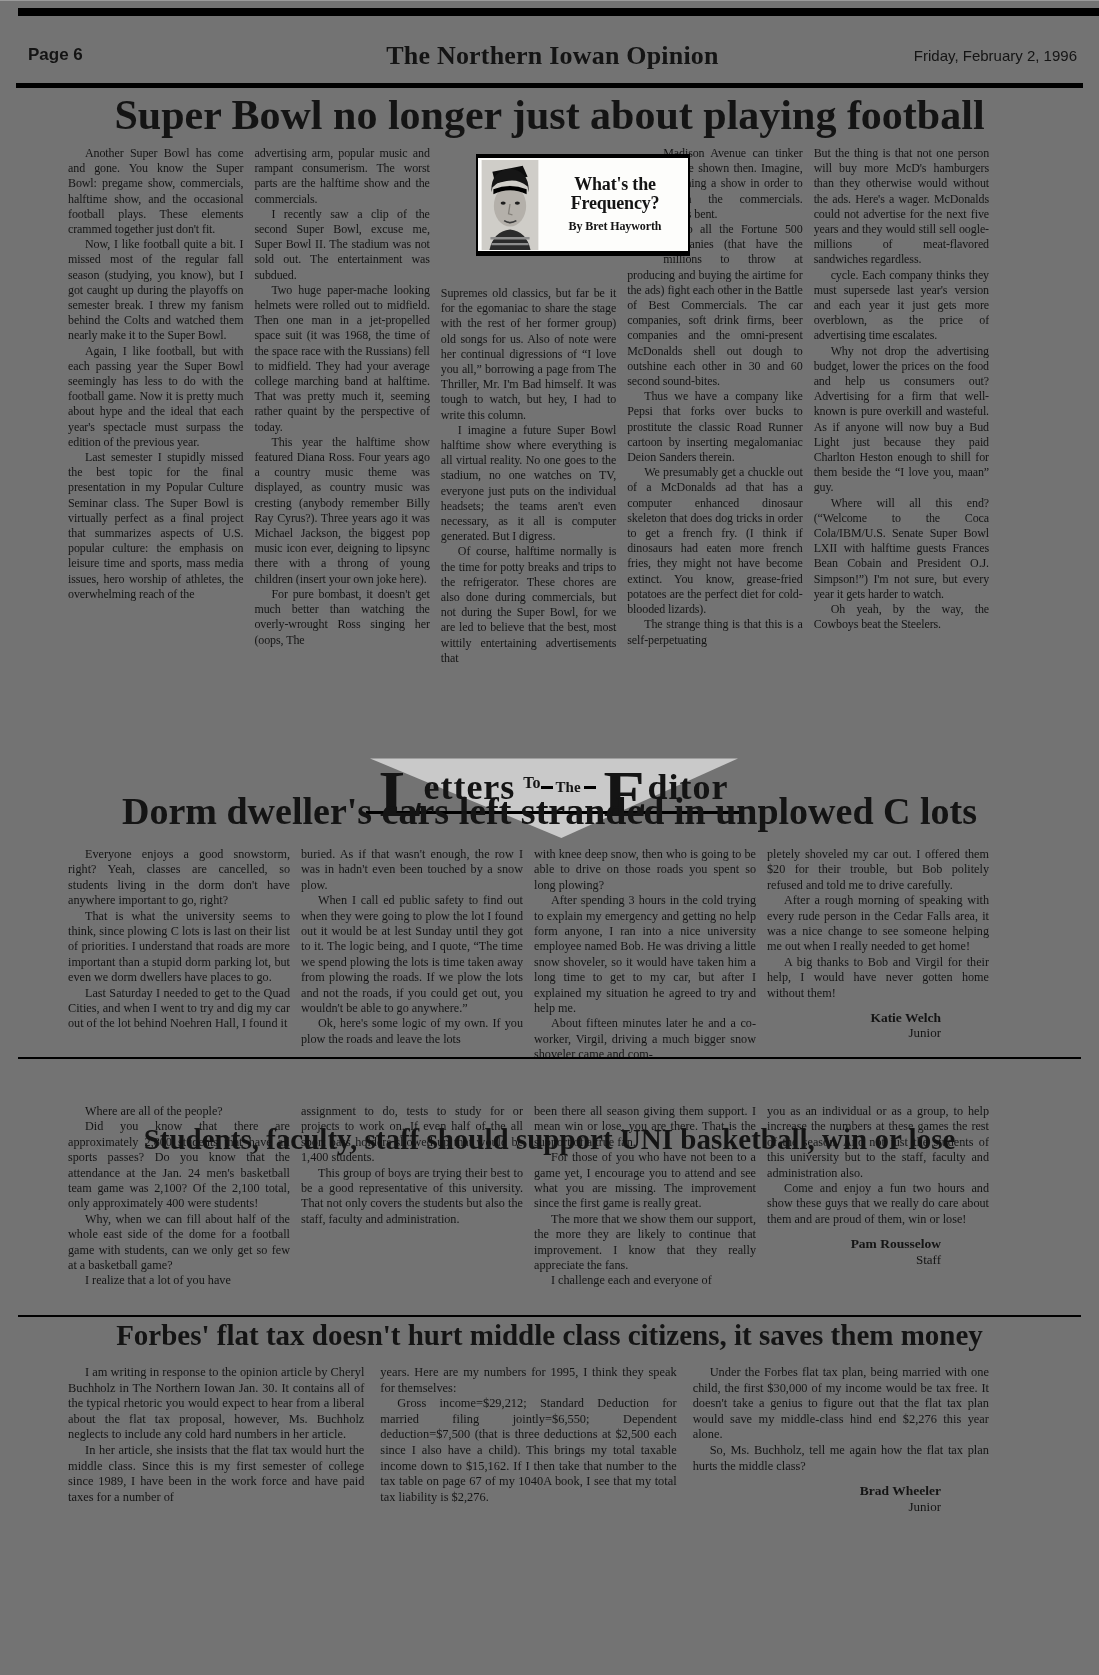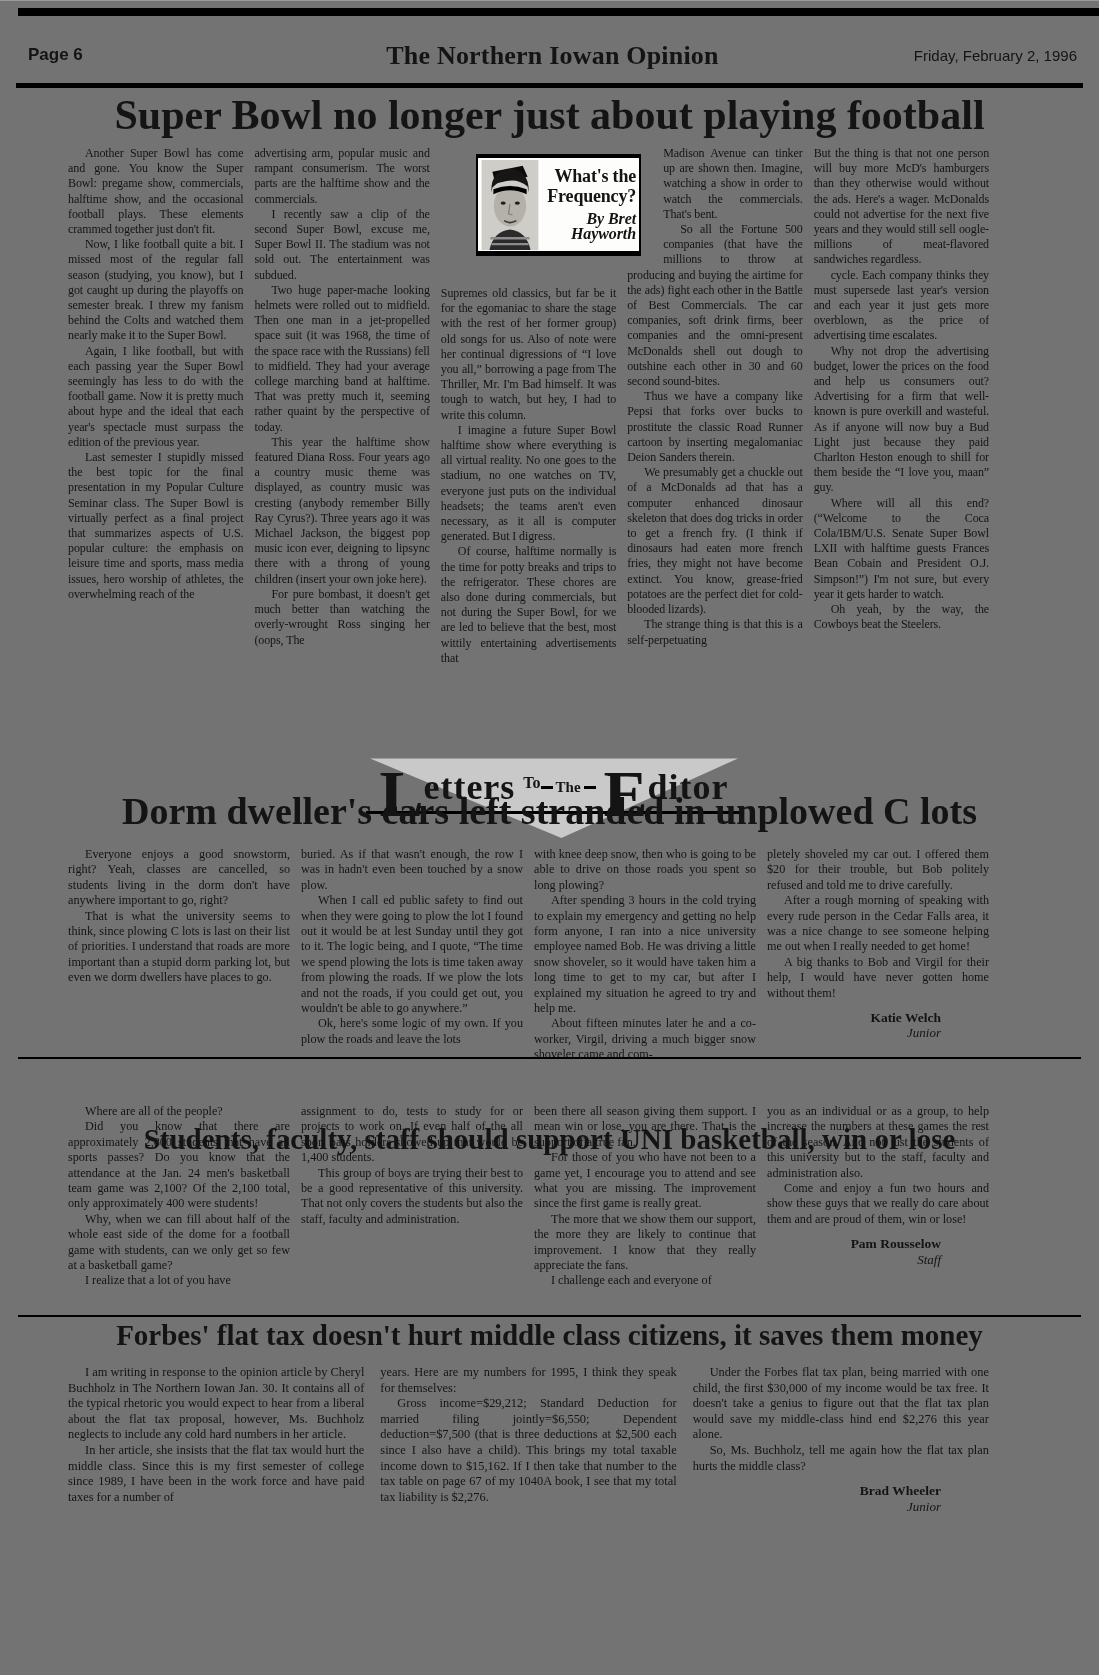--- a/index.html
+++ b/index.html
@@ -29,31 +29,31 @@
   .dorm-cols { top:846px;  height:218px; gap:11px; font-size:12.2px; line-height:15.4px; }
   .bb-cols   { top:1103px; height:212px; gap:11px; font-size:12.2px; line-height:15.4px; }
   .fx-cols   { top:1364px; height:188px; gap:16px; font-size:12.4px; line-height:15.6px; }
   .col { flex:1 1 0; min-width:0; position:relative; }
   .ptext p { margin:0; text-indent:17px; }
   .cont .ptext p:first-of-type { text-indent:0; }
   .col-pad-box .ptext { padding-top:140px; }
   .wrap-spacer { float:left; width:36px; height:114px; }
   .sig { margin-top:9px; text-align:right; padding-right:48px; }
   .sig-name { font-weight:bold; font-size:13.5px; }
-  .sig-role { font-style:italic; font-size:13px; }
+  .sig-role { font-size:13px; }
   
   .feature-box {
-    position:absolute; left:408px; top:8px; width:165px; height:102px; box-sizing:border-box;
+    position:absolute; left:408px; top:8px; width:214px; height:102px; box-sizing:border-box;
     background:#fdfdfb; border:2px solid #000; border-top-width:4px; border-bottom-width:5px;
-    display:flex; align-items:center; padding:3px; gap:6px; text-align:right;
+    display:flex; align-items:center; padding:3px; gap:6px; text-align:center;
   }
   .feature-photo { width:58px; height:90px; flex:0 0 auto; }
   .feature-titles { flex:1; }
   .ft-line { font-weight:bold; font-size:18px; line-height:1.08; letter-spacing:-.2px; }
-  .ft-by { font-style:italic; font-weight:bold; font-size:16px; margin-top:5px; }
+  .ft-by { font-weight:bold; font-size:12px; margin-top:5px; }
   
   .letters { position:absolute; top:752px; left:366px; width:376px; height:88px; }
   .letters-bg { position:absolute; left:4px; right:4px; top:3px; height:82px; background:#c9c9c9;
                 clip-path:polygon(0 3%, 100% 3%, 52% 100%); }
   .letters-line { position:absolute; left:0; right:0; top:58px; height:3px; background:#000; }
   .letters-text { position:absolute; inset:0; display:flex; justify-content:center; align-items:flex-start; padding-top:6px; }
   .l-big { font-size:66px; line-height:1; font-weight:bold; position:relative; top:2px; }
   .l-word { font-size:36px; line-height:1; font-weight:bold; letter-spacing:1px; position:relative; top:10px; }
   .l-tothe { display:flex; flex-direction:row; align-items:center; margin:0 8px; position:relative; top:12px; font-weight:bold; }
   .l-to { font-size:16px; line-height:1; }
@@ -158,20 +158,21 @@
     </div>
   </div>
 
   <h2 class="headline hl-dorm" style="margin:0">Dorm dweller's cars left stranded in unplowed C lots</h2>
 
   <div class="cols dorm-cols">
     <div class="col">
       <div class="ptext">
           <p>Everyone enjoys a good snowstorm, right? Yeah, classes are cancelled, so students living in the dorm don't have anywhere important to go, right?</p>
           <p>That is what the university seems to think, since plowing C lots is last on their list of priorities. I understand that roads are more important than a stupid dorm parking lot, but even we dorm dwellers have places to go.</p>
+          <p>Last Saturday I needed to get to the Quad Cities, and when I went to try and dig my car out of the lot behind Noehren Hall, I found it</p>
         </div>
     </div>
     <div class="col cont">
       <div class="ptext">
           <p>buried. As if that wasn't enough, the row I was in hadn't even been touched by a snow plow.</p>
           <p>When I call ed public safety to find out when they were going to plow the lot I found out it would be at lest Sunday until they got to it. The logic being, and I quote, “The time we spend plowing the lots is time taken away from plowing the roads. If we plow the lots and not the roads, if you could get out, you wouldn't be able to go anywhere.”</p>
           <p>Ok, here's some logic of my own. If you plow the roads and leave the lots</p>
         </div>
     </div>
     <div class="col cont">

